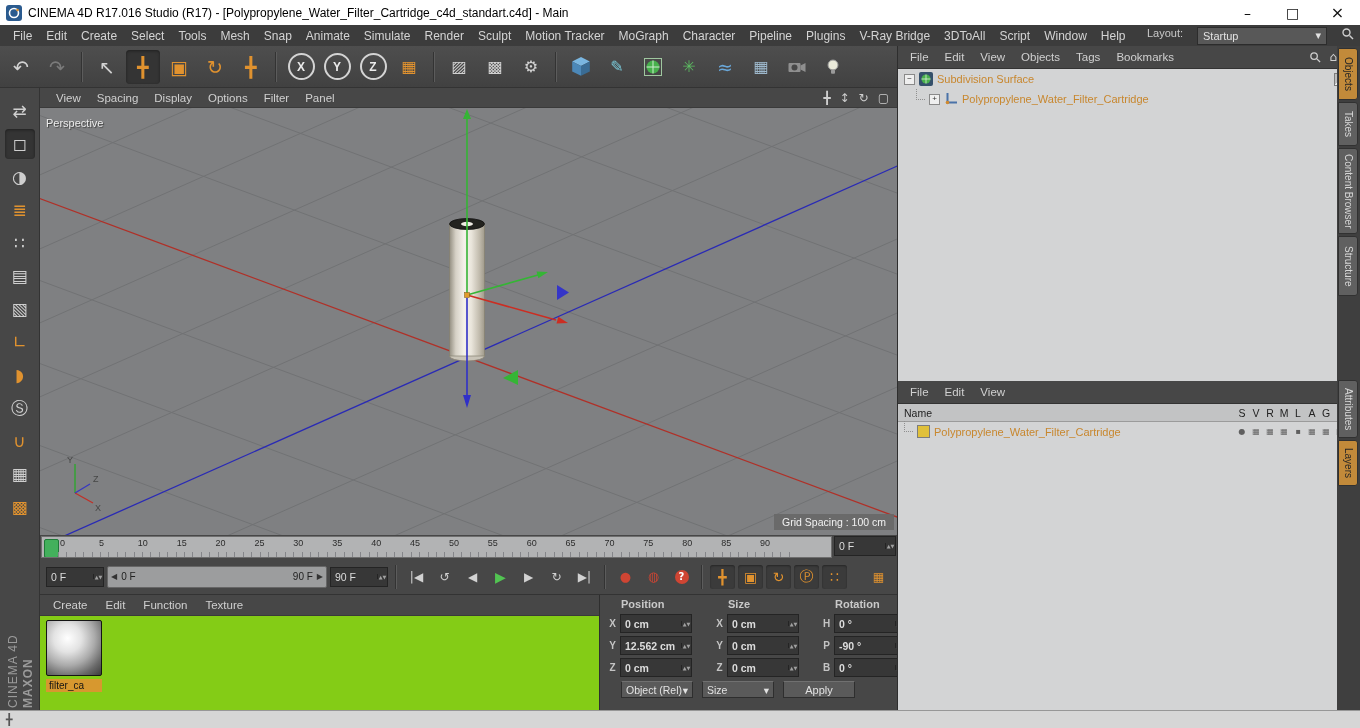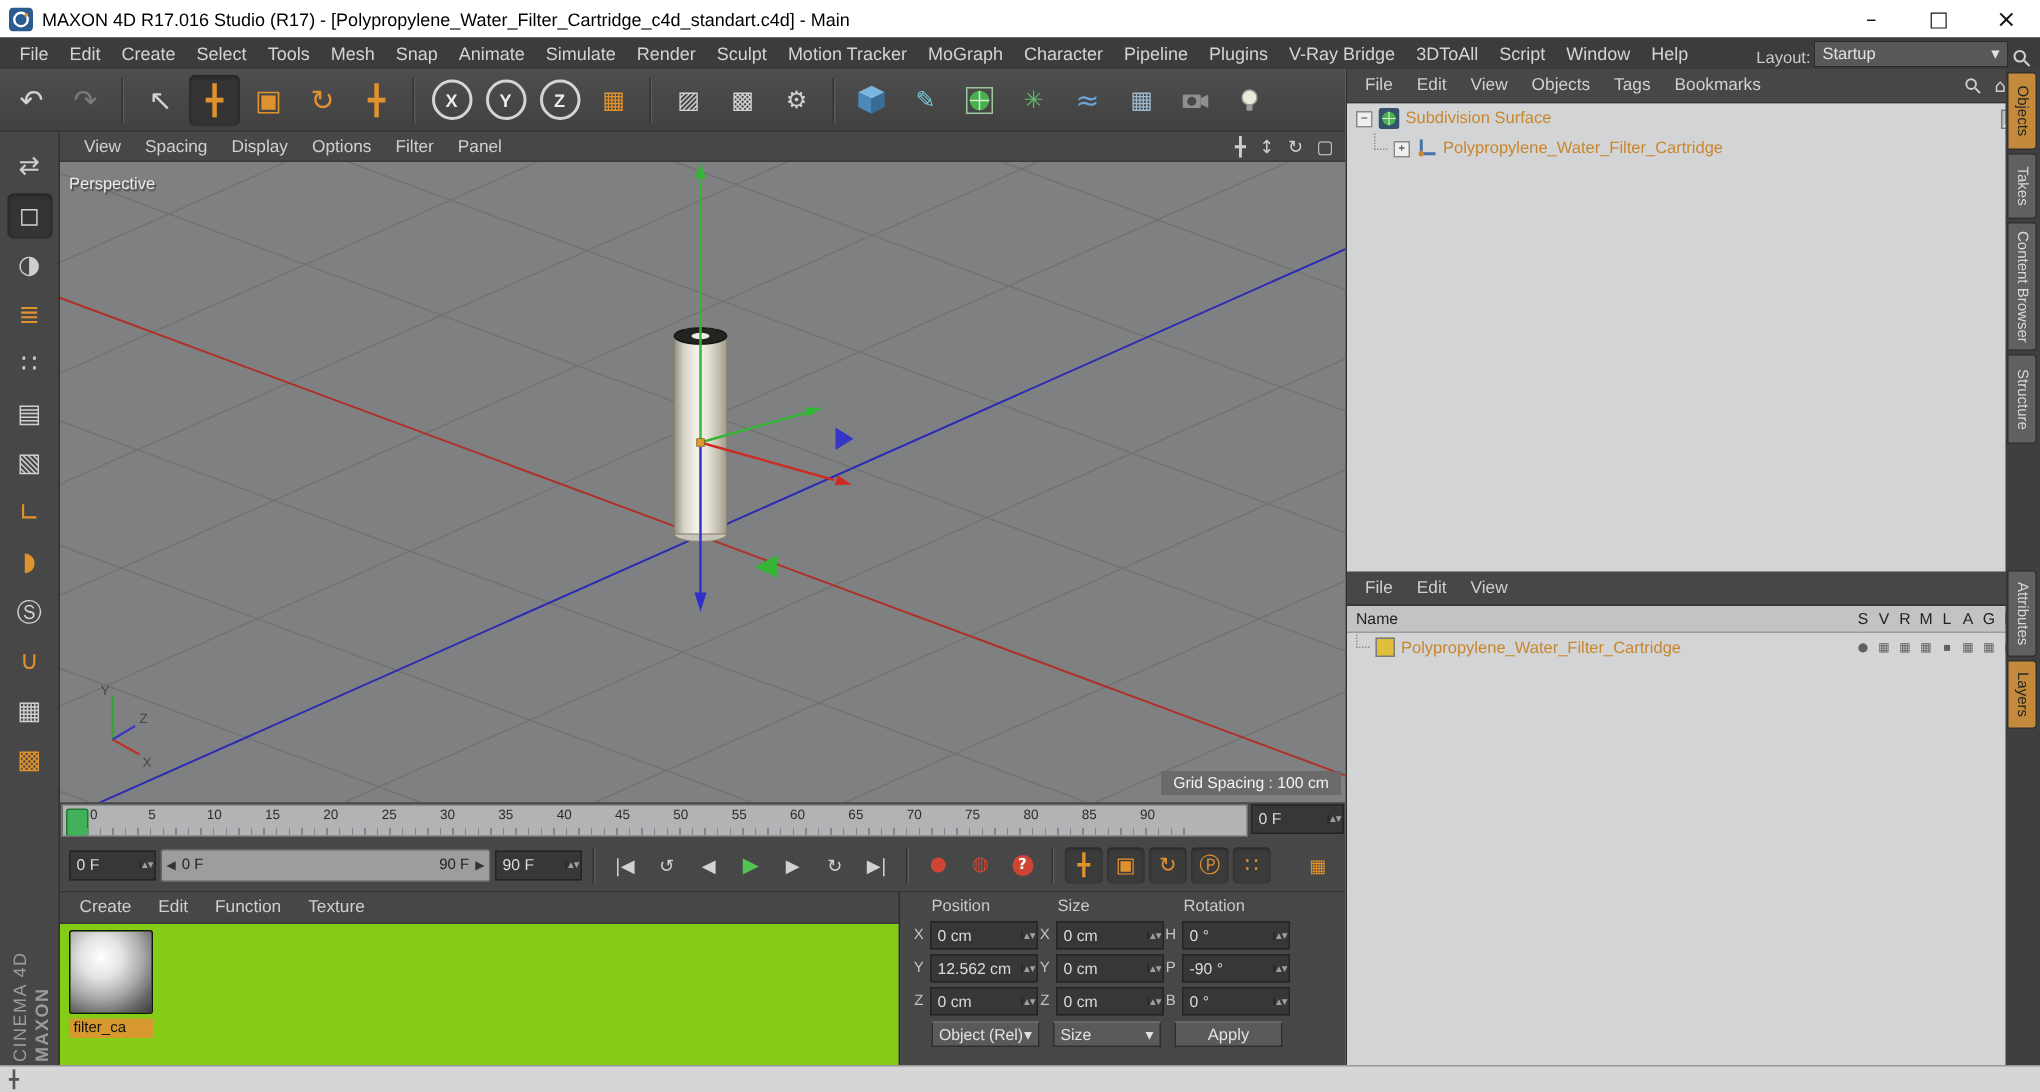--- a/index.html
+++ b/index.html
@@ -17,21 +17,21 @@
   .titlebar .ttl{margin-left:6px;white-space:nowrap;}
   .win-controls{margin-left:auto;display:flex;height:100%;}
   .win-btn{width:45px;display:flex;align-items:center;justify-content:center;font-size:14px;color:#111;}
   .win-btn.close{font-size:16px;}
 
   
   .menubar{left:0;top:25px;width:1360px;height:21px;background:#3c3c3c;display:flex;align-items:center;
     color:#d4d4d4;font-size:12px;padding:0 6px;}
   .menubar-items{display:flex;}
   .menubar-items>span{padding:2px 7px;cursor:default;white-space:nowrap;}
-  .layout-area{margin-left:auto;display:flex;align-items:flex-end;gap:2px;color:#c9c9c9;font-size:11px;}
+  .layout-area{margin-left:auto;display:flex;align-items:flex-start;gap:14px;color:#c9c9c9;font-size:11px;}
   .layout-select{width:118px;height:16px;background:#585858;border:1px solid #2c2c2c;
     display:flex;align-items:center;justify-content:space-between;padding:0 5px;font-size:11px;color:#e2e2e2;}
   .mini-ic{display:flex;align-items:center;justify-content:center;}
 
   
   .toolbar{left:0;top:46px;width:897px;height:42px;background:linear-gradient(#4e4e4e,#414141);
     display:flex;align-items:center;padding:0 4px;gap:2px;border-bottom:1px solid #333;}
   .tbtn{width:34px;height:34px;display:flex;align-items:center;justify-content:center;border-radius:4px;
     font-size:19px;color:#d2d2d2;}
   .tbtn.sm{font-size:16px;}
@@ -100,21 +100,21 @@
   .matmenu{height:20px;display:flex;align-items:center;color:#d0d0d0;font-size:11.5px;padding:0 4px;border-bottom:1px solid #3a3a3a;}
   .matmenu>span{padding:0 9px;}
   .matcontent{position:relative;height:94px;background:#84cc16;}
   .mat{position:absolute;left:6px;top:4px;width:56px;}
   .mat .ball{width:54px;height:54px;border:1px solid #141414;border-radius:2px;
     background:radial-gradient(circle at 38% 32%,#ffffff 0%,#e3e3e3 28%,#aaaaaa 55%,#6a6a6a 78%,#3c3c3c 100%);}
   .mat .mname{background:#d7982f;color:#141414;font-size:10px;padding:1px 3px;margin-top:3px;white-space:nowrap;overflow:hidden;}
 
   
   .coords{left:600px;top:595px;width:297px;height:115px;background:#474747;padding:3px 8px;display:flex;flex-direction:column;}
-  .coord-grid{display:flex;gap:0;}
+  .coord-grid{display:flex;gap:23px;font-weight:bold;}
   .ccol{display:flex;flex-direction:column;gap:3px;}
   .chead{font-size:11px;color:#c9c9c9;padding-left:13px;height:13px;}
   .crow{display:flex;align-items:center;gap:3px;}
   .clabel{width:9px;font-size:10px;color:#c4c4c4;text-align:center;}
   .cfield{width:72px;height:19px;}
   .coord-bottom{display:flex;gap:9px;margin-top:4px;padding-left:13px;}
   .dropdown{width:72px;height:17px;background:#5a5a5a;border:1px solid #2e2e2e;border-top-color:#707070;
     display:flex;align-items:center;justify-content:space-between;font-size:10.5px;color:#e2e2e2;padding:0 4px;box-sizing:border-box;}
   .applybtn{width:72px;height:17px;background:#5a5a5a;border:1px solid #2e2e2e;border-top-color:#707070;
     display:flex;align-items:center;justify-content:center;font-size:11px;color:#e2e2e2;box-sizing:border-box;}
@@ -158,21 +158,21 @@
 </style>
 </head>
 <body>
 
 <div class="abs titlebar">
   <svg width="16" height="16" viewBox="0 0 16 16">
       <rect width="16" height="16" rx="3" fill="#2b5b8f"></rect>
       <circle cx="8" cy="8" r="4.5" fill="none" stroke="#fff" stroke-width="1.6"></circle>
       <circle cx="11.5" cy="5" r="1.3" fill="#e0922f"></circle>
     </svg>
-  <span class="ttl">MAXON 4D R17.016 Studio (R17) - [Polypropylene_Water_Filter_Cartridge_c4d_standart.c4d] - Main</span>
+  <span class="ttl">CINEMA 4D R17.016 Studio (R17) - [Polypropylene_Water_Filter_Cartridge_c4d_standart.c4d] - Main</span>
   <div class="win-controls">
     <div class="win-btn glyph">–</div>
     <div class="win-btn glyph">□</div>
     <div class="win-btn close glyph">×</div>
   </div>
 </div>
 
 <div class="abs menubar">
   <div class="menubar-items">
       <span>File</span>

